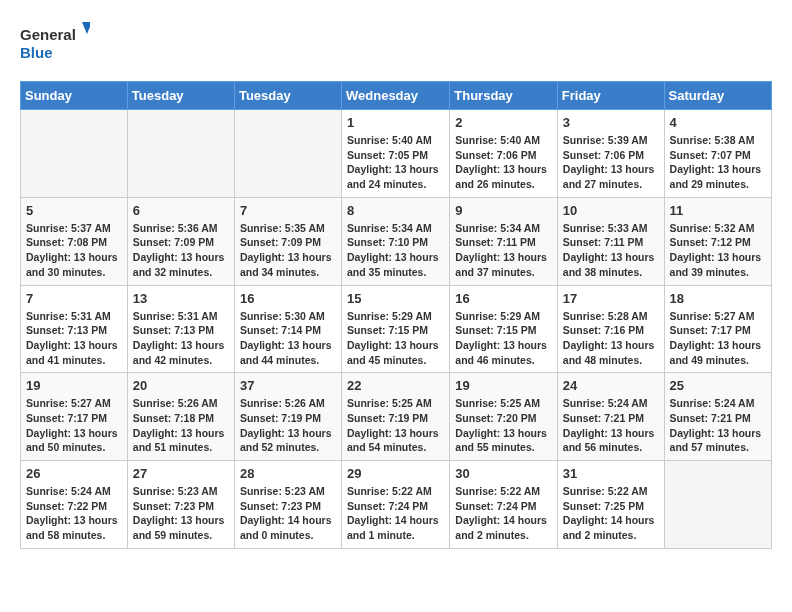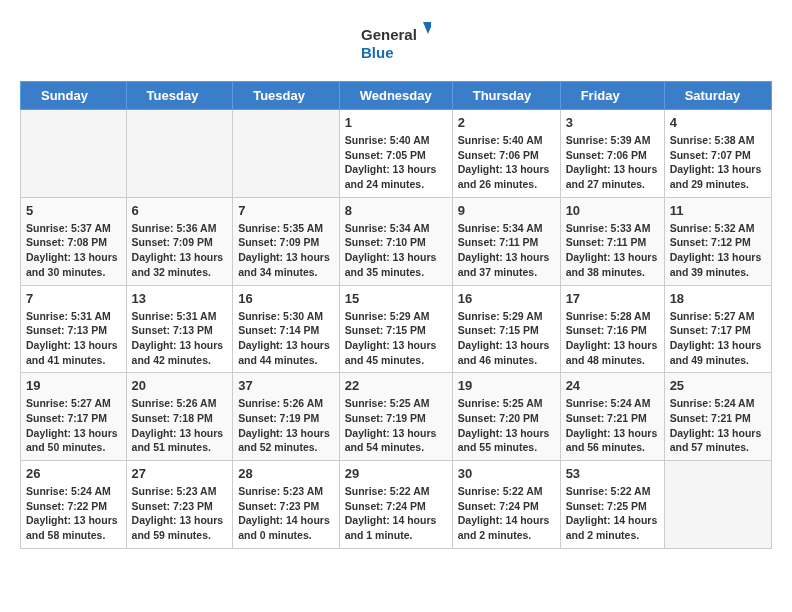--- a/index.html
+++ b/index.html
@@ -5,21 +5,21 @@
     * { margin: 0; padding: 0; box-sizing: border-box; }
     body {
       font-family: Arial, sans-serif;
       background: #fff;
       width: 792px;
       min-height: 612px;
       padding: 20px;
     }
     .header {
       display: flex;
-      justify-content: center;
+      justify-content: flex-start;
       align-items: flex-start;
       margin-bottom: 16px;
     }
     .logo {
       display: flex;
       align-items: center;
     }
     .title-block {
       text-align: right;
     }
@@ -35,21 +35,21 @@
     }
     table {
       width: 100%;
       border-collapse: collapse;
     }
     th {
       background-color: #3a7dc9;
       color: #fff;
       font-size: 13px;
       font-weight: bold;
-      padding: 6px 20px;
+      padding: 6px 4px;
       text-align: left;
       border: 1px solid #5a9de0;
     }
     td {
       vertical-align: top;
       border: 1px solid #ccc;
       padding: 5px 5px;
       width: 110px;
       min-height: 80px;
       font-size: 11px;
@@ -234,19 +234,19 @@
         </td>
         <td>
           <div class="day-num">29</div>
           <div class="day-info">Sunrise: 5:22 AM<br>Sunset: 7:24 PM<br>Daylight: 14 hours and 1 minute.</div>
         </td>
         <td>
           <div class="day-num">30</div>
           <div class="day-info">Sunrise: 5:22 AM<br>Sunset: 7:24 PM<br>Daylight: 14 hours and 2 minutes.</div>
         </td>
         <td>
-          <div class="day-num">53</div>
+          <div class="day-num">31</div>
           <div class="day-info">Sunrise: 5:22 AM<br>Sunset: 7:25 PM<br>Daylight: 14 hours and 2 minutes.</div>
         </td>
         <td class="empty"></td>
       </tr>
     </tbody>
 </table>
 
 </body></html>

